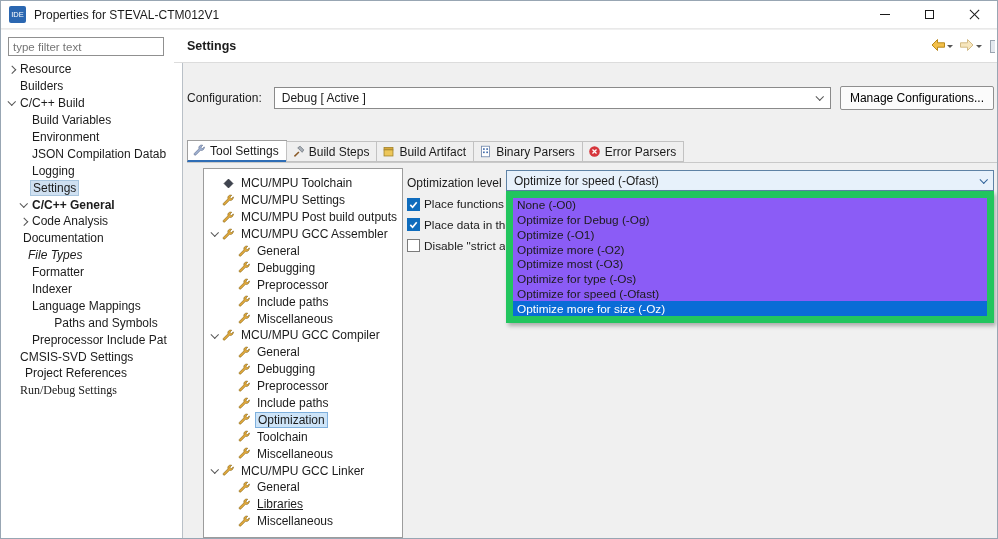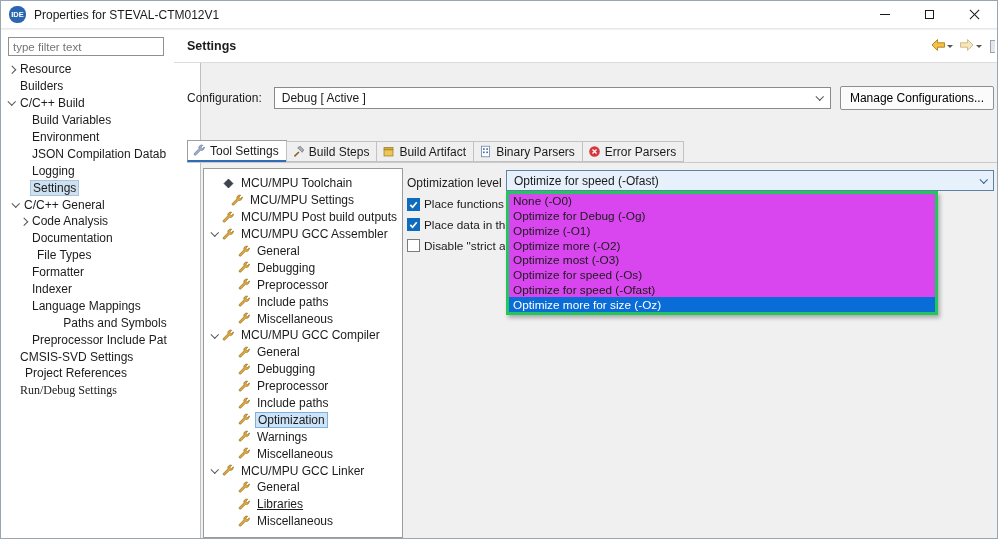--- a/index.html
+++ b/index.html
@@ -3,34 +3,34 @@
 <meta charset="utf-8">
 <style>
   *{box-sizing:border-box;margin:0;padding:0}
   body{background:#555;font-family:"Liberation Sans",sans-serif}
   .window{position:relative;width:998px;height:539px;background:#f0f0f0;font-family:"Liberation Sans",sans-serif;
           font-size:12px;color:#1b1b1b;border:1px solid #98a6b3;overflow:hidden}
 
   
   .titlebar{position:absolute;left:0;top:0;right:0;height:28px;background:#fff;display:flex;align-items:center;
             padding-left:8px;border-bottom:1px solid #e9e9e9}
-  .appicon{width:17px;height:17px;background:#2b67b1;color:#fff;font-size:7.5px;font-weight:bold;
-           display:flex;align-items:center;justify-content:center;border-radius:8px;flex-shrink:0}
+  .appicon{width:17px;height:17px;background:#2b67b1;color:#fff;font-size:7.5px;font-weight:normal;
+           display:flex;align-items:center;justify-content:center;border-radius:2px;flex-shrink:0}
   .titletext{margin-left:8px;font-size:12px;white-space:nowrap}
   .wbtns{margin-left:auto;display:flex;height:100%}
   .wbtn{width:45px;height:100%;display:flex;align-items:center;justify-content:center;cursor:default}
   .ic-min{width:10px;height:1px;background:#1a1a1a}
   .ic-max{width:9px;height:9px;border:1px solid #1a1a1a}
   .ic-x{position:relative;width:11px;height:11px}
   .ic-x::before,.ic-x::after{content:"";position:absolute;left:5px;top:-1px;width:1.2px;height:13px;background:#1a1a1a}
   .ic-x::before{transform:rotate(45deg)}
   .ic-x::after{transform:rotate(-45deg)}
 
   
-  .sidebar{position:absolute;top:29px;left:0;bottom:0;width:200px;background:#fff;border-right:1px solid #b9c0c7}
+  .sidebar{position:absolute;top:29px;left:0;bottom:0;width:182px;background:#fff;border-right:1px solid #b9c0c7}
   .filter{position:absolute;left:7px;top:7px;width:156px;height:19px;border:1px solid #909090;
           font:11.5px "Liberation Sans",sans-serif;padding:0 4px;color:#333;background:#fff}
   .filter::placeholder{color:#757575}
   .side-tree{position:absolute;top:31px;left:0;right:0}
   .srow{height:16.9px;display:flex;align-items:center;cursor:default}
   .slot{width:13px;display:flex;align-items:center;justify-content:center;flex-shrink:0}
   .chev{width:5.5px;height:5.5px;border-right:1.3px solid #565656;border-bottom:1.3px solid #565656;display:inline-block}
   .col{transform:rotate(-45deg)}
   .exp{transform:rotate(45deg) translate(-1px,-1px)}
   .lbl{white-space:nowrap;padding:0 2px}
@@ -69,21 +69,21 @@
   .trow .slot{width:14px}
   .ticn{width:14px;height:13px;display:flex;align-items:center;margin-right:3px;flex-shrink:0}
   .tlabel{white-space:nowrap;padding:0 2px}
   .tlabel.sel{background:#cde4f8;border:1px solid #7fb0dd}
 
   
   .opt-label{position:absolute;left:406px;top:175px;white-space:nowrap}
   .opt-combo{position:absolute;left:505px;top:169px;width:488px;height:21px;background:#e7f1fb;border:1px solid #5e82a5;
              display:flex;align-items:center;padding:0 7px;cursor:default}
   .opt-combo .chev{margin-left:auto;border-color:#2d6098}
-  .dropdown{position:absolute;left:505px;top:190px;width:432px;background:#d946ef;border:3px solid #22c55e;
+  .dropdown{position:absolute;left:505px;top:190px;width:488px;background:#8b5cf6;border:7px solid #22c55e;
             box-shadow:2px 3px 4px rgba(0,0,0,.28);z-index:5}
   .ditem{height:14.75px;display:flex;align-items:center;padding-left:4px;font-size:11.8px;white-space:nowrap;cursor:default}
   .ditem.hl{background:#0a6cd6;color:#fff}
   .checks{position:absolute;left:406px;top:196px;width:98px;overflow:hidden}
   .chkrow{display:flex;align-items:center;height:14px;margin-bottom:6.8px;white-space:nowrap;cursor:default}
   .cb{width:13px;height:13px;border:1px solid #7b7b7b;background:#fff;flex-shrink:0;display:flex;align-items:center;
       justify-content:center;margin-right:4px}
   .cb.on{background:#0f6cbd;border-color:#0f6cbd}
   .clbl{font-size:11.8px}
 </style>
@@ -140,37 +140,37 @@
           <span class="lbl">JSON Compilation Datab</span>
         </div>
         <div class="srow" style="padding-left: 16px;">
           <span class="slot" style="width: 13px;"></span>
           <span class="lbl">Logging</span>
         </div>
         <div class="srow" style="padding-left: 16px;">
           <span class="slot" style="width: 13px;"></span>
           <span class="lbl sel">Settings</span>
         </div>
-        <div class="srow" style="padding-left: 8px;">
+        <div class="srow" style="padding-left: 16px; font-weight: bold;">
           <span class="slot" style="width: 13px;">
             <i class="chev exp"></i>
           </span>
           <span class="lbl">C/C++ General</span>
         </div>
         <div class="srow" style="padding-left: 16px;">
           <span class="slot" style="width: 13px;">
             <i class="chev col"></i>
           </span>
           <span class="lbl">Code Analysis</span>
         </div>
-        <div class="srow" style="padding-left: 16px;">
+        <div class="srow" style="padding-left: 7px;">
           <span class="slot" style="width: 13px;"></span>
           <span class="lbl">Documentation</span>
         </div>
-        <div class="srow" style="padding-left: 21px;">
+        <div class="srow" style="padding-left: 12px; font-style: italic;">
           <span class="slot" style="width: 13px;"></span>
           <span class="lbl">File Types</span>
         </div>
         <div class="srow" style="padding-left: 16px;">
           <span class="slot" style="width: 13px;"></span>
           <span class="lbl">Formatter</span>
         </div>
         <div class="srow" style="padding-left: 16px;">
           <span class="slot" style="width: 13px;"></span>
           <span class="lbl">Indexer</span>
@@ -283,21 +283,21 @@
   <div class="tool-panel" id="tool-tree">
       <div class="trow" style="padding-left: 4px;">
         <span class="slot" style="width: 14px;"></span>
         <span class="ticn">
           <svg width="13" height="13" viewBox="0 0 16 16">
             <path d="M8 2.5 L13.5 8 L8 13.5 L2.5 8 Z" fill="#3f4450" stroke="#23262e" stroke-width="0.8"></path>
           </svg>
         </span>
         <span class="tlabel">MCU/MPU Toolchain</span>
       </div>
-      <div class="trow" style="padding-left: 13px;">
+      <div class="trow" style="padding-left: 4px;">
         <span class="slot" style="width: 14px;"></span>
         <span class="ticn">
           <svg width="13" height="13" viewBox="0 0 16 16">
             <path d="M13.8 4.5c0 1.9-1.6 3.5-3.5 3.5-.4 0-.8-.1-1.1-.2l-5.6 5.6c-.5.5-1.4.5-1.9 0-.5-.5-.5-1.4 0-1.9l5.6-5.6c-.1-.3-.2-.7-.2-1.1 0-1.9 1.6-3.5 3.5-3.5.5 0 1 .1 1.4.3L9.7 3.9l1.9 1.9 2.3-2.3c.2.4.3.9.3 1z" fill="#e0a83c" stroke="#7d6013" stroke-width="0.7"></path>
           </svg>
         </span>
         <span class="tlabel">MCU/MPU Settings</span>
       </div>
       <div class="trow" style="padding-left: 4px;">
         <span class="slot" style="width: 14px;"></span>
@@ -420,21 +420,21 @@
         </span>
         <span class="tlabel sel">Optimization</span>
       </div>
       <div class="trow" style="padding-left: 20px;">
         <span class="slot" style="width: 14px;"></span>
         <span class="ticn">
           <svg width="13" height="13" viewBox="0 0 16 16">
             <path d="M13.8 4.5c0 1.9-1.6 3.5-3.5 3.5-.4 0-.8-.1-1.1-.2l-5.6 5.6c-.5.5-1.4.5-1.9 0-.5-.5-.5-1.4 0-1.9l5.6-5.6c-.1-.3-.2-.7-.2-1.1 0-1.9 1.6-3.5 3.5-3.5.5 0 1 .1 1.4.3L9.7 3.9l1.9 1.9 2.3-2.3c.2.4.3.9.3 1z" fill="#e0a83c" stroke="#7d6013" stroke-width="0.7"></path>
           </svg>
         </span>
-        <span class="tlabel">Warnings</span>
+        <span class="tlabel">Toolchain</span>
       </div>
       <div class="trow" style="padding-left: 20px;">
         <span class="slot" style="width: 14px;"></span>
         <span class="ticn">
           <svg width="13" height="13" viewBox="0 0 16 16">
             <path d="M13.8 4.5c0 1.9-1.6 3.5-3.5 3.5-.4 0-.8-.1-1.1-.2l-5.6 5.6c-.5.5-1.4.5-1.9 0-.5-.5-.5-1.4 0-1.9l5.6-5.6c-.1-.3-.2-.7-.2-1.1 0-1.9 1.6-3.5 3.5-3.5.5 0 1 .1 1.4.3L9.7 3.9l1.9 1.9 2.3-2.3c.2.4.3.9.3 1z" fill="#e0a83c" stroke="#7d6013" stroke-width="0.7"></path>
           </svg>
         </span>
         <span class="tlabel">Miscellaneous</span>
       </div>
@@ -507,18 +507,18 @@
     <span class="combo-val">Optimize for speed (-Ofast)</span>
     <i class="chev exp"></i>
   </div>
 
   <div class="dropdown" id="opt-dropdown">
       <div class="ditem">None (-O0)</div>
       <div class="ditem">Optimize for Debug (-Og)</div>
       <div class="ditem">Optimize (-O1)</div>
       <div class="ditem">Optimize more (-O2)</div>
       <div class="ditem">Optimize most (-O3)</div>
-      <div class="ditem">Optimize for speed (-Os)</div>
+      <div class="ditem">Optimize for type (-Os)</div>
       <div class="ditem">Optimize for speed (-Ofast)</div>
       <div class="ditem hl">Optimize more for size (-Oz)</div>
     </div>
 
 </div>
 
 </body></html>

